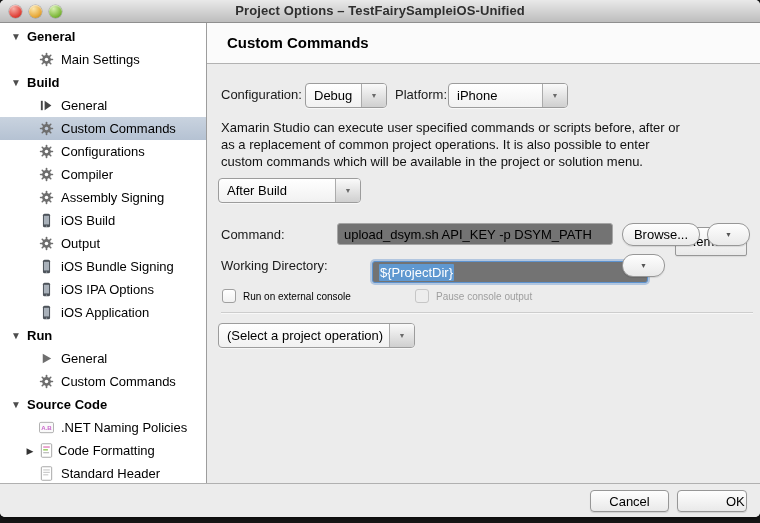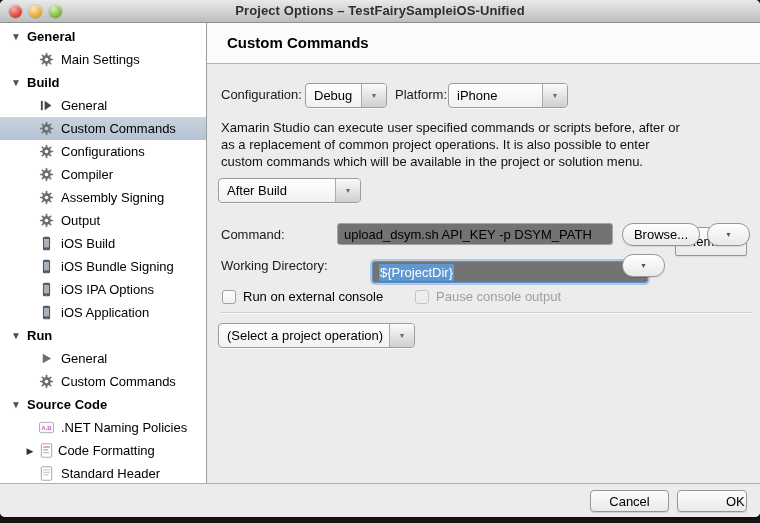--- a/index.html
+++ b/index.html
@@ -57,21 +57,21 @@
   .field.focused { border:1px solid #5d93cf; box-shadow:0 0 0 2px rgba(109,154,208,.45); display:flex; align-items:center; }
   .field.focused .sel { background:#5f98d0; color:#fff; padding:1px 1px; border-radius:1px; }
   
   .desc { position:absolute; font-size:13px; color:#111; line-height:17px; }
   .desc span { display:block; }
   
   .check-row { position:absolute; display:flex; align-items:center; gap:7px; }
   .checkbox { width:14px; height:14px; border:1px solid #a0a0a0; border-radius:3px;
               background:linear-gradient(#ffffff,#f1f1f1); box-sizing:border-box; }
   .checkbox.disabled { border-color:#c6c6c6; background:#ededed; }
-  .check-label { font-size:13px; color:#000; }
+  .check-label { font-size:10px; color:#000; }
   .check-label.disabled { color:#9e9e9e; }
   .divider { position:absolute; height:1px; background:#cdcdcd; border-bottom:1px solid #f8f8f8; }
   
   #footer { flex:0 0 33px; position:relative; background:#ececec; border-top:1px solid #b0b0b0; }
   #footer .btn { top:6px; height:22px; line-height:20px; }
 </style>
 </head>
 <body>
 
 <div id="window">
@@ -175,41 +175,41 @@
               </g>
               <circle cx="8" cy="8" r="4.7" fill="#6e6e6e"></circle>
               <circle class="hole" cx="8" cy="8" r="1.9"></circle>
             </svg>
           </span>
           <span class="item-label">Assembly Signing</span>
         </div>
         <div class="tree-row item">
           <span class="tree-icon">
             <svg width="15" height="15" viewBox="0 0 16 16">
-              <g fill="#6e6e6e">
-                <rect x="7.1" y="0.8" width="1.8" height="14.4" rx="0.8" transform="rotate(0 8 8)"></rect>
-                <rect x="7.1" y="0.8" width="1.8" height="14.4" rx="0.8" transform="rotate(45 8 8)"></rect>
-                <rect x="7.1" y="0.8" width="1.8" height="14.4" rx="0.8" transform="rotate(90 8 8)"></rect>
-                <rect x="7.1" y="0.8" width="1.8" height="14.4" rx="0.8" transform="rotate(135 8 8)"></rect>
-              </g>
-              <circle cx="8" cy="8" r="4.7" fill="#6e6e6e"></circle>
-              <circle class="hole" cx="8" cy="8" r="1.9"></circle>
-            </svg>
-          </span>
-          <span class="item-label">Output</span>
-        </div>
-        <div class="tree-row item">
-          <span class="tree-icon">
-            <svg width="15" height="15" viewBox="0 0 16 16">
               <rect x="4.2" y="0.7" width="7.6" height="14.6" rx="1.7" fill="#4e545b"></rect>
               <rect x="5.3" y="3" width="5.4" height="9.2" fill="#a9b1ba"></rect>
               <circle cx="8" cy="14" r="0.7" fill="#9aa2ab"></circle>
             </svg>
           </span>
           <span class="item-label">iOS Build</span>
+        </div>
+        <div class="tree-row item">
+          <span class="tree-icon">
+            <svg width="15" height="15" viewBox="0 0 16 16">
+              <g fill="#6e6e6e">
+                <rect x="7.1" y="0.8" width="1.8" height="14.4" rx="0.8" transform="rotate(0 8 8)"></rect>
+                <rect x="7.1" y="0.8" width="1.8" height="14.4" rx="0.8" transform="rotate(45 8 8)"></rect>
+                <rect x="7.1" y="0.8" width="1.8" height="14.4" rx="0.8" transform="rotate(90 8 8)"></rect>
+                <rect x="7.1" y="0.8" width="1.8" height="14.4" rx="0.8" transform="rotate(135 8 8)"></rect>
+              </g>
+              <circle cx="8" cy="8" r="4.7" fill="#6e6e6e"></circle>
+              <circle class="hole" cx="8" cy="8" r="1.9"></circle>
+            </svg>
+          </span>
+          <span class="item-label">Output</span>
         </div>
         <div class="tree-row item">
           <span class="tree-icon">
             <svg width="15" height="15" viewBox="0 0 16 16">
               <rect x="4.2" y="0.7" width="7.6" height="14.6" rx="1.7" fill="#4e545b"></rect>
               <rect x="5.3" y="3" width="5.4" height="9.2" fill="#a9b1ba"></rect>
               <circle cx="8" cy="14" r="0.7" fill="#9aa2ab"></circle>
             </svg>
           </span>
           <span class="item-label">iOS Bundle Signing</span>

